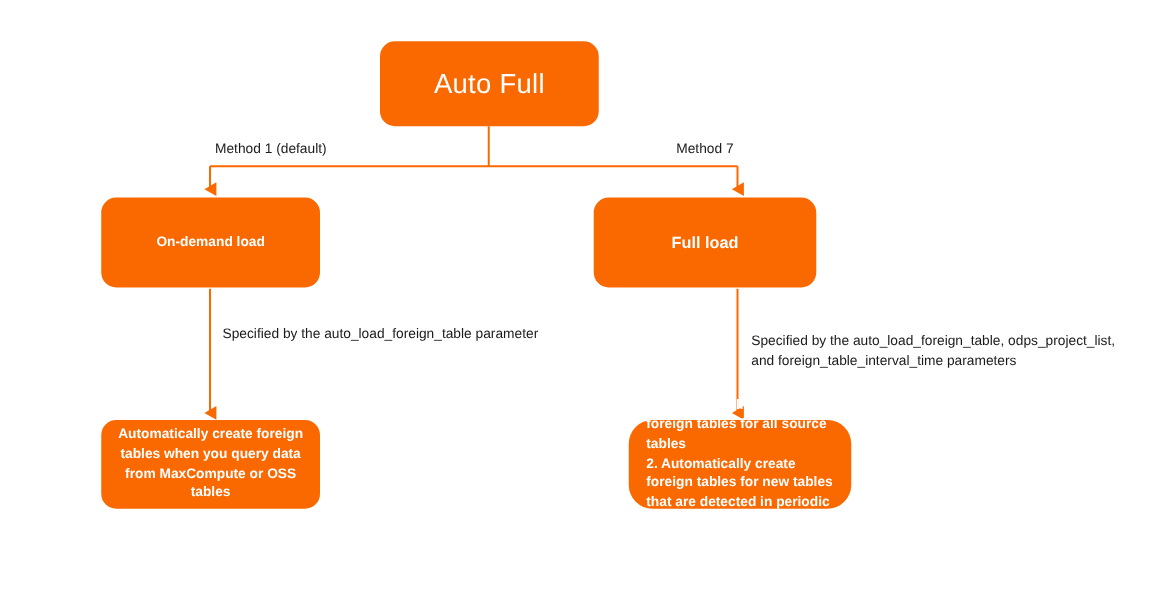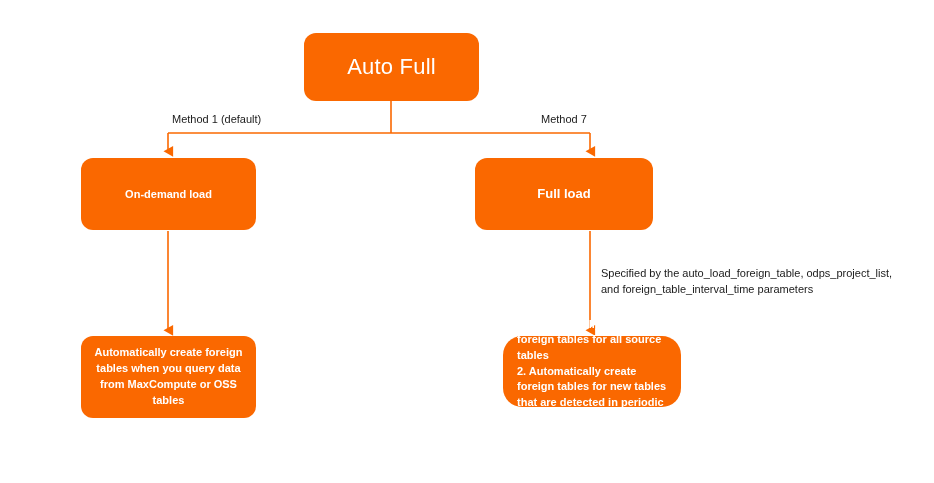--- a/index.html
+++ b/index.html
@@ -80,21 +80,21 @@
   #node-fullload .subtitle {
     font-size: 11px;
     font-weight: 700;
     line-height: 1.35;
   }
   
   #node-ondemand-result {
     left: 81px;
     top: 336px;
     width: 175px;
-    height: 82px;
+    height: 71px;
     padding: 0 8px;
   }
   #node-ondemand-result .body {
     font-size: 11px;
     font-weight: 700;
     line-height: 1.45;
   }
   
   #node-fullload-result {
     left: 503px;
@@ -165,16 +165,17 @@
     <span class="body">Automatically create foreign tables when you query data from MaxCompute or OSS tables</span>
   </div>
 
   <div class="node left-align" id="node-fullload-result">
     <span class="body">1. Automatically create foreign tables for all source tables
 2. Automatically create foreign tables for new tables that are detected in periodic inspections</span>
   </div>
 
   <div class="edge-label" id="label-method1">Method 1 (default)</div>
   <div class="edge-label" id="label-method2">Method 7</div>
+  <div class="edge-label" id="label-param-left">Specified by the auto_load_foreign_table parameter</div>
   <div class="edge-label" id="label-param-right">Specified by the auto_load_foreign_table, odps_project_list,
 and foreign_table_interval_time parameters</div>
 
 </div>
 
 </body></html>

